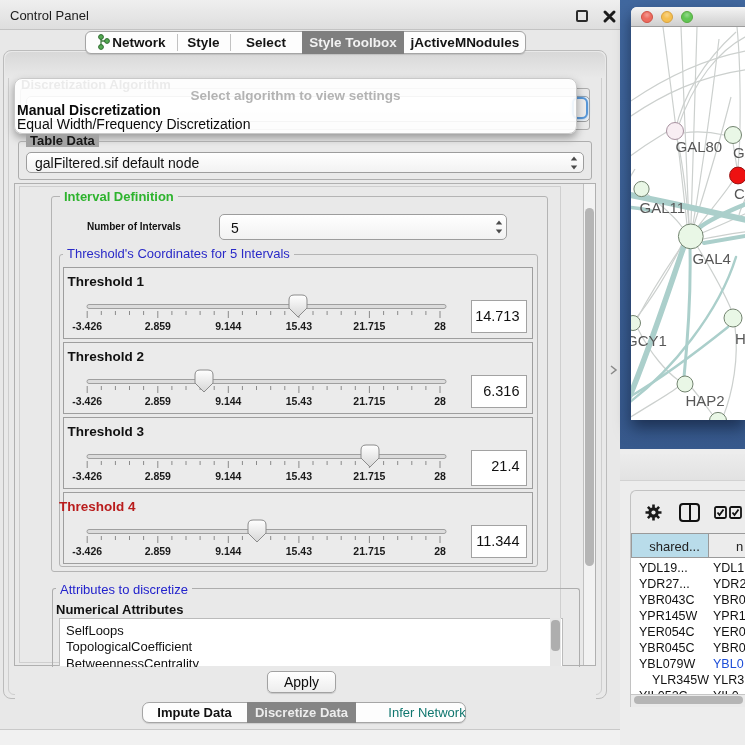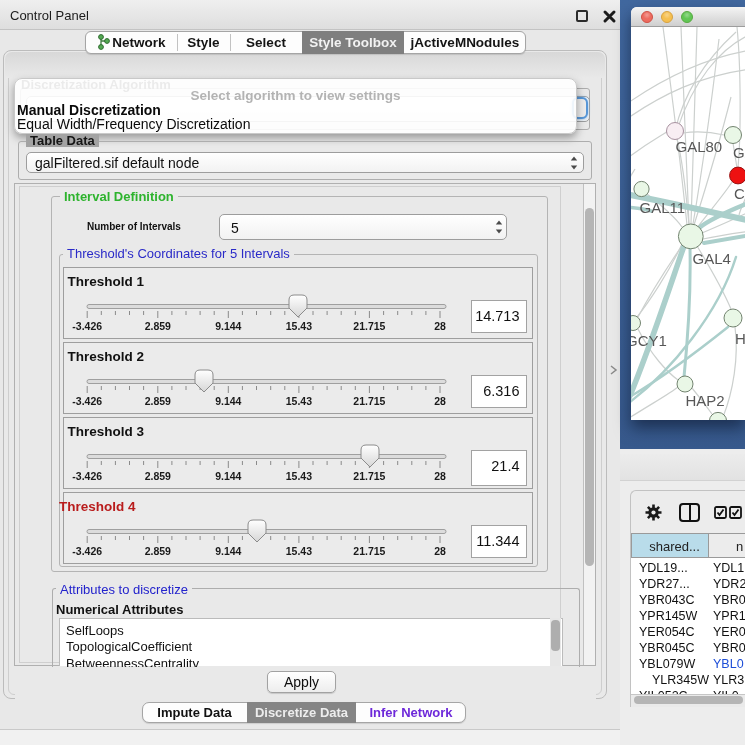--- a/index.html
+++ b/index.html
@@ -144,21 +144,21 @@
 
 <div class="abs" style="left:15px;top:666.5px;width:581px;height:33px;background:#e9e9e9;"></div>
 
 <div class="abs" style="left:267px;top:671px;width:69px;height:22px;background:linear-gradient(#ffffff,#ededed);border:1px solid #a2a2a2;border-radius:5px;box-shadow:0 1px 1px rgba(0,0,0,0.15);"></div>
 <div class="abs" style="left:267px;top:674px;width:69px;text-align:center;font-size:14px;color:#0d0d0d;">Apply</div>
 
 <div class="abs" style="left:142px;top:702px;width:324px;height:21px;background:#fdfdfd;border:1px solid #a5a5a5;border-radius:7px;box-shadow:0 1px 1px rgba(0,0,0,0.12);"></div>
 <div class="abs" style="left:247px;top:702px;width:109px;height:21px;background:#858585;"></div>
 <div class="abs" style="left:142px;top:705px;width:105px;text-align:center;font-size:13px;font-weight:600;color:#111;">Impute Data</div>
 <div class="abs" style="left:247px;top:705px;width:109px;text-align:center;font-size:13px;font-weight:600;color:#ededed;">Discretize Data</div>
-<div class="abs" style="left:356px;top:705px;width:110px;text-align:center;font-size:13px;font-weight:700;color:#6d28d9;">Infer Network</div>
+<div class="abs" style="left:372px;top:705px;width:110px;text-align:center;font-size:13px;font-weight:400;color:#0f766e;">Infer Network</div>
 <div class="abs" style="left:0;top:729px;width:620px;height:1px;background:#c9c9c9;"></div>
 <div class="abs" style="left:0;top:730px;width:620px;height:15px;background:#f1f1f1;"></div>
 
 <svg class="abs" style="left:608px;top:364px;" width="10" height="12">
     <path d="M3 2 L8 6 L3 10" stroke="#8a8a8a" stroke-width="1.5" fill="none"></path>
   </svg>
 
 <div class="abs" style="left:620px;top:0;width:125px;height:449px;background:linear-gradient(#41689f,#37598c);"></div>
 <div class="abs" style="left:631px;top:7px;width:114px;height:413px;background:#fff;border-radius:6px 0 0 0;box-shadow:0 8px 16px rgba(5,15,35,0.55);overflow:hidden;">
 <div class="abs" style="left:0;top:0;width:114px;height:20px;background:linear-gradient(#f4f4f4,#cfcfcf);border-bottom:1px solid #9d9d9d;"></div>

